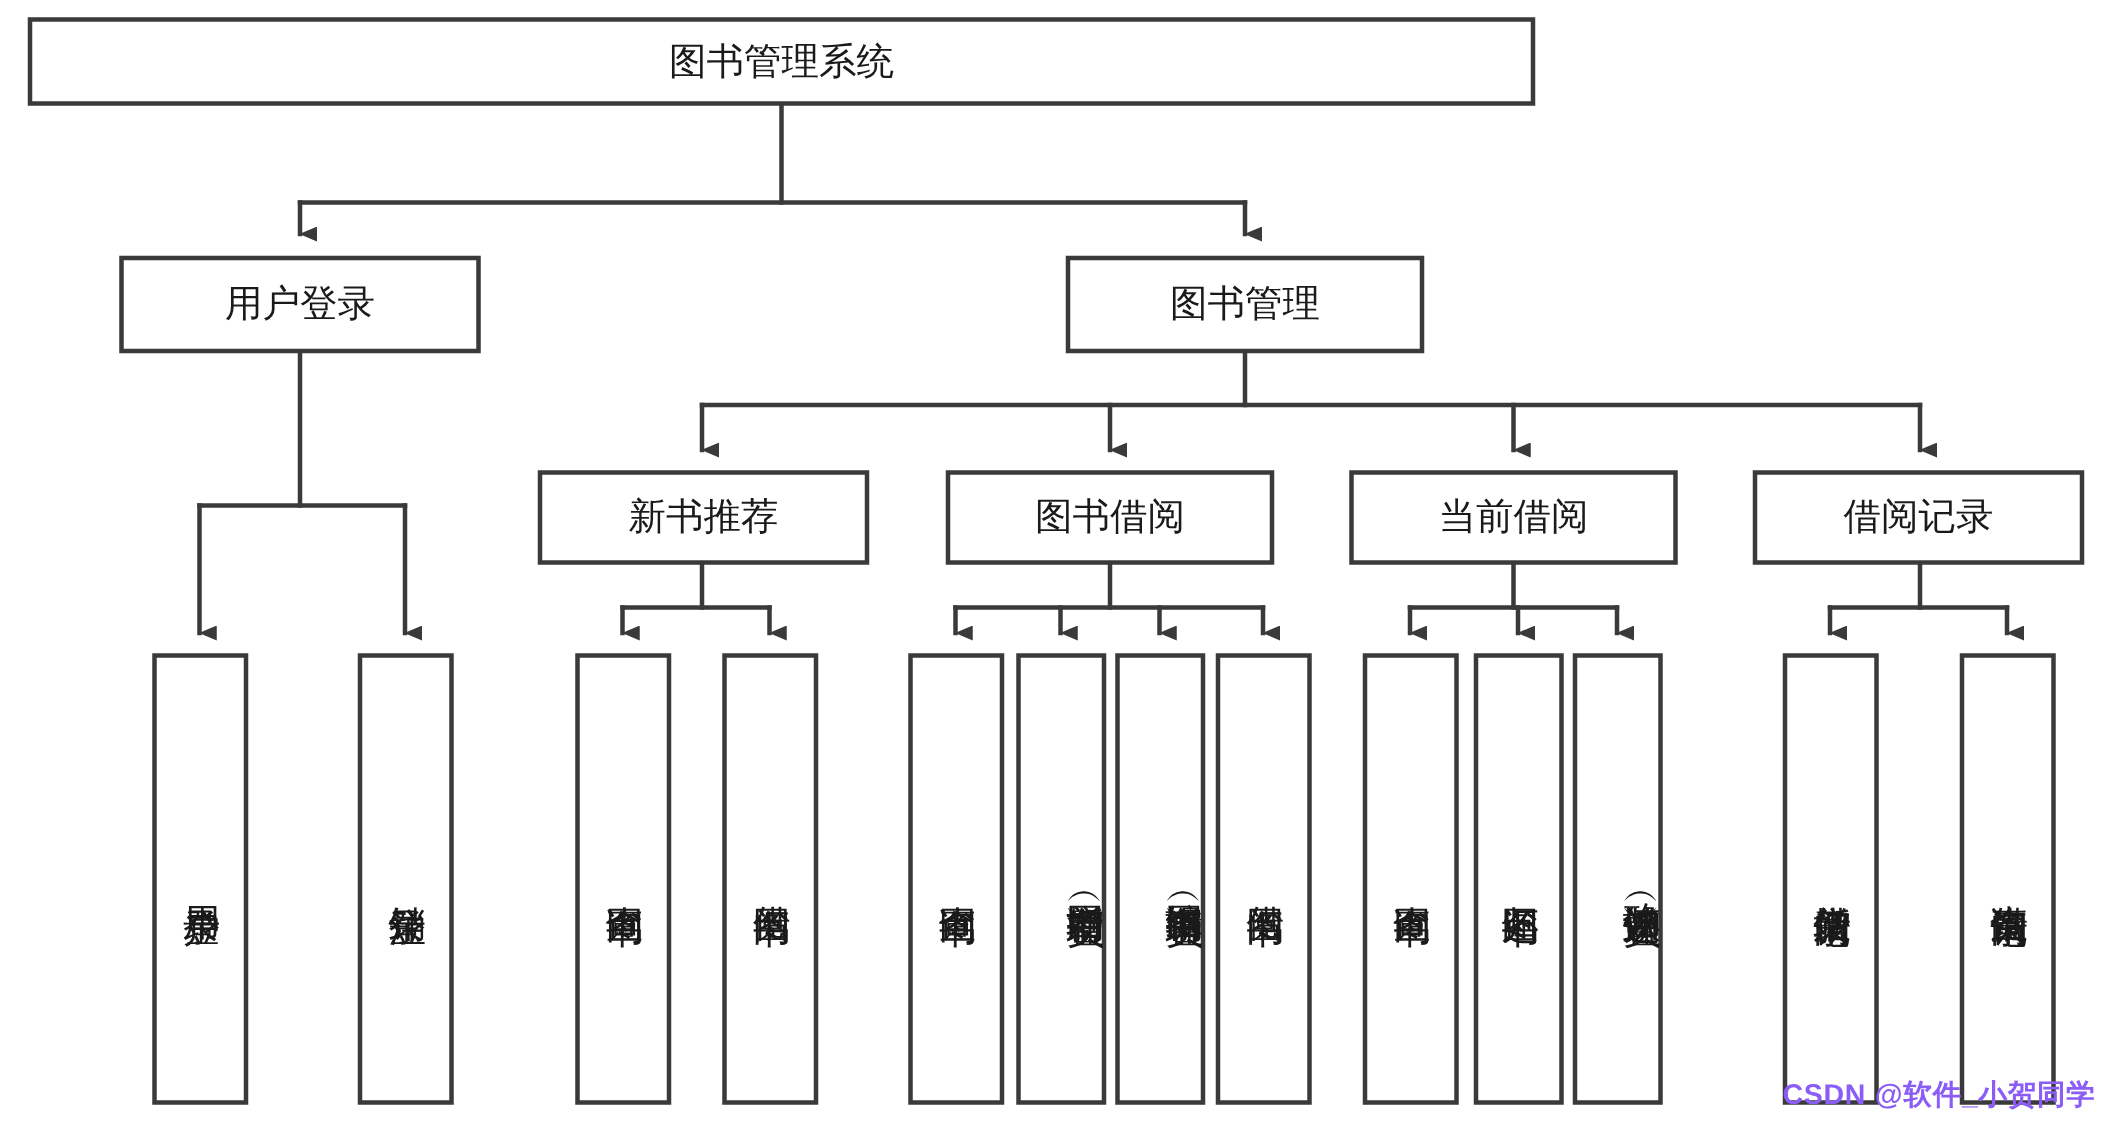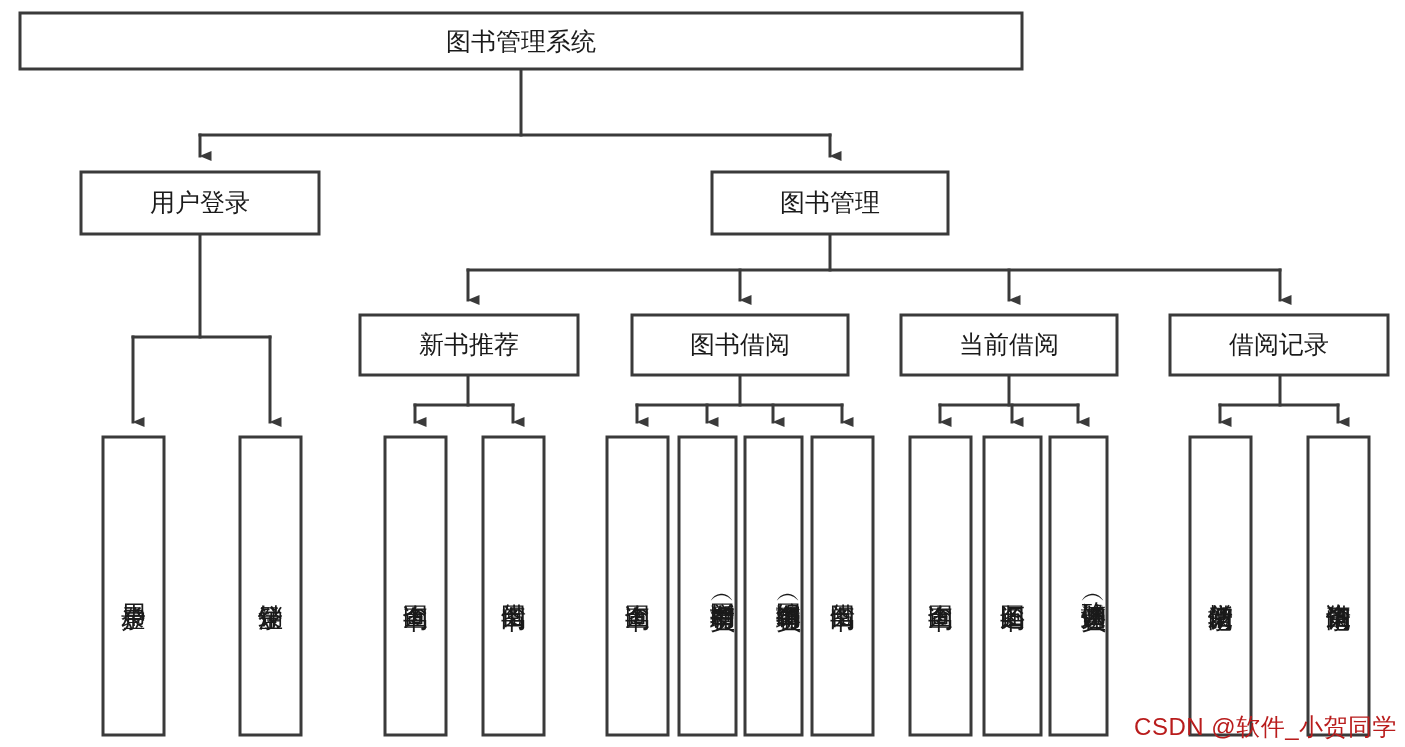--- a/index.html
+++ b/index.html
@@ -62,24 +62,25 @@
     pointer-events: none;
     display: flex;
     align-items: center;
     justify-content: center;
   }
   .watermark {
     position: absolute;
     right: 8px;
     bottom: 4px;
     font-family: "Liberation Sans", "DejaVu Sans", sans-serif;
-    font-size: 24px;
-    color: #b91c1c;
+    font-size: 19px;
+    color: #8b5cf6;
     letter-spacing: 0.5px;
     white-space: nowrap;
+    font-weight: bold;
   }
 </style>
 </head>
 <body>
 
 <div id="diagram-root">
 
   <svg id="tree-svg" viewBox="0 0 1405 747">
     <defs>
       <marker id="arrow" viewBox="0 0 10 12" refX="5" refY="11.5" markerWidth="10" markerHeight="12" orient="auto-start-reverse" markerUnits="userSpaceOnUse">

